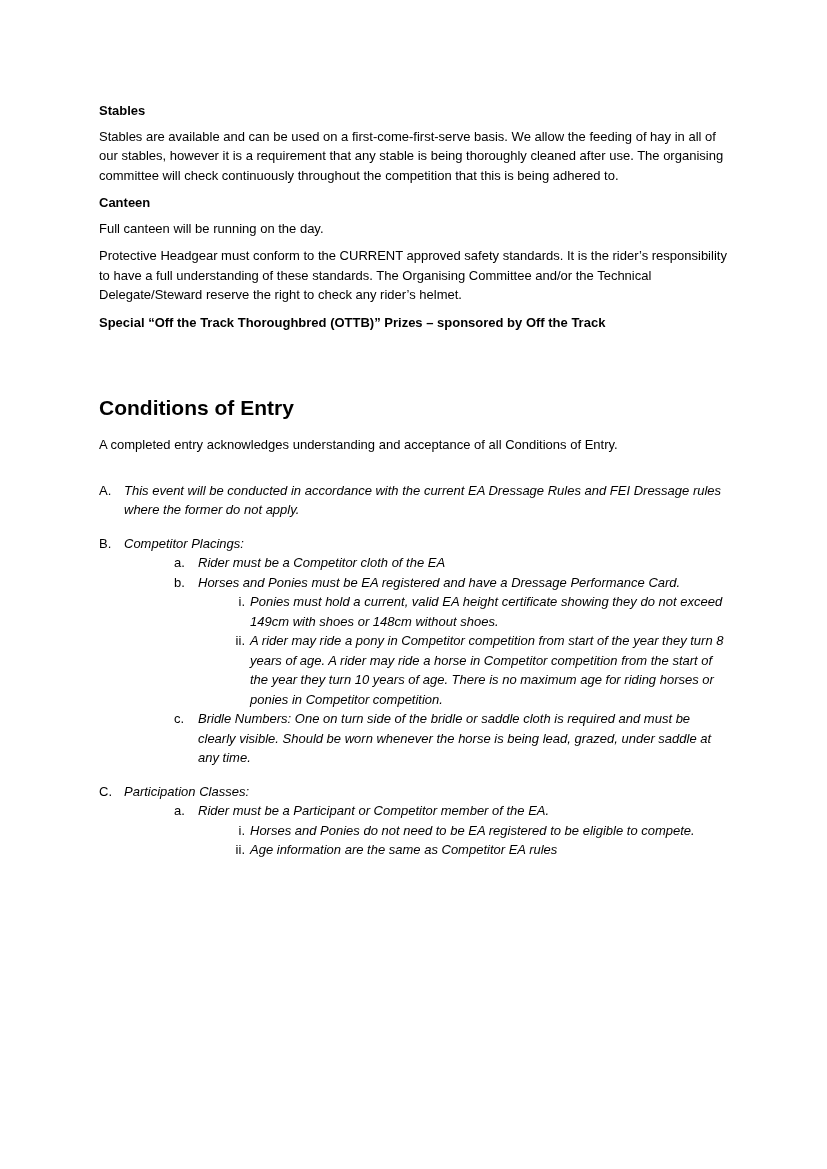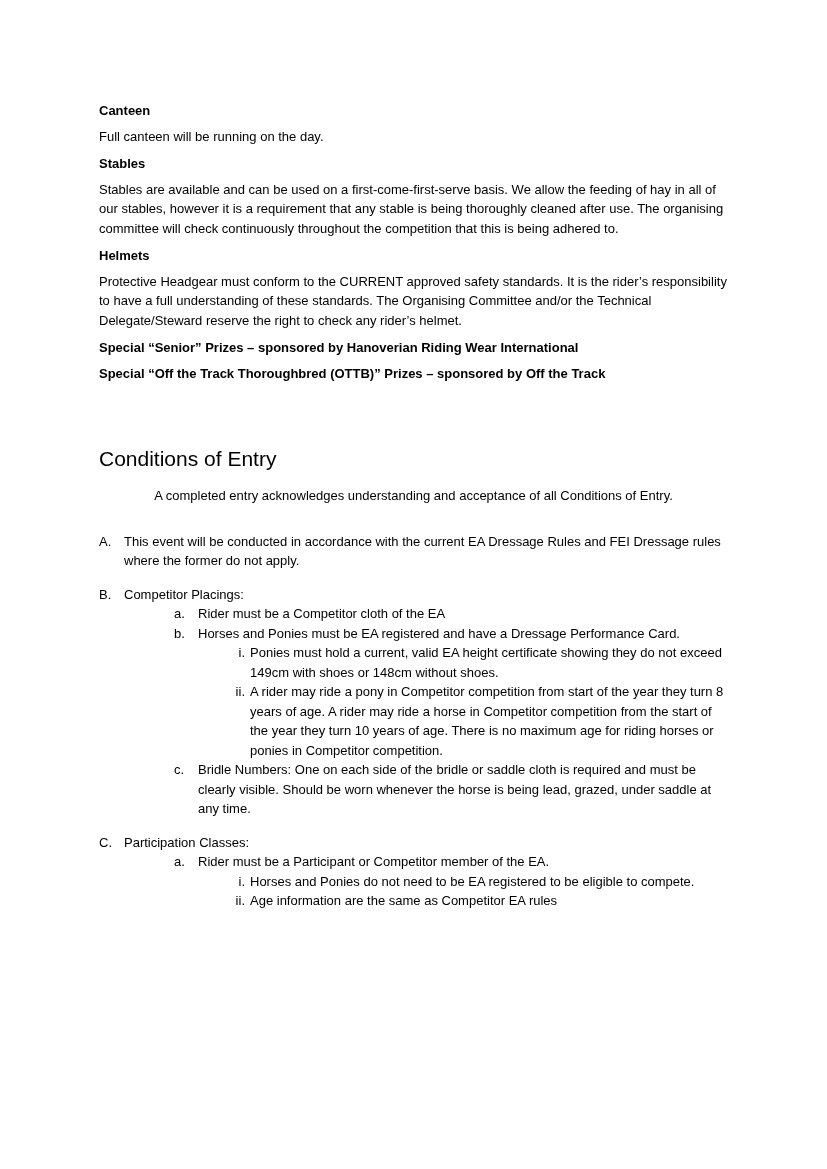--- a/index.html
+++ b/index.html
@@ -25,71 +25,69 @@
     line-height: 19.5px;
     font-weight: bold;
     margin: 0 0 6px 0;
   }
   .section-body {
     margin: 0 0 8px 0;
   }
   .doc-title {
     font-size: 21px;
     line-height: 26px;
-    font-weight: normal;
+    font-weight: bold;
     margin: 63px 0 14px 0;
   }
   .intro {
     margin: 0 0 26px 0;
-    text-align: center;
   }
   .cond-list {
     margin: 0;
     padding: 0;
   }
   .li {
     display: flex;
     align-items: flex-start;
   }
   .li .marker {
     flex: none;
   }
   .li .txt {
     flex: 1 1 auto;
+    font-style: italic;
   }
   .l1 { margin: 0 0 14px 0; }
   .l1 .marker { width: 25px; }
   .l2 { margin-left: 75px; }
   .l2 .marker { width: 24px; }
   .l3 { margin-left: 126px; }
   .l3 .marker { width: 20px; text-align: right; padding-right: 5px; }
 </style>
 </head>
 <body>
 
 <div class="page">
 
   <section>
+    <h3 class="section-heading">Stables</h3>
+    <p class="section-body">Stables are available and can be used on a first-come-first-serve basis. We allow the feeding of hay in all of our stables, however it is a requirement that any stable is being thoroughly cleaned after use. The organising committee will check continuously throughout the competition that this is being adhered to.</p>
+  </section>
+
+  <section>
     <h3 class="section-heading">Canteen</h3>
     <p class="section-body">Full canteen will be running on the day.</p>
   </section>
 
   <section>
-    <h3 class="section-heading">Stables</h3>
-    <p class="section-body">Stables are available and can be used on a first-come-first-serve basis. We allow the feeding of hay in all of our stables, however it is a requirement that any stable is being thoroughly cleaned after use. The organising committee will check continuously throughout the competition that this is being adhered to.</p>
-  </section>
-
-  <section>
-    <h3 class="section-heading">Helmets</h3>
     <p class="section-body">Protective Headgear must conform to the CURRENT approved safety standards. It is the rider’s responsibility to have a full understanding of these standards. The Organising Committee and/or the Technical Delegate/Steward reserve the right to check any rider’s helmet.</p>
   </section>
 
 
   <section>
-    <h3 class="section-heading">Special “Senior” Prizes – sponsored by Hanoverian Riding Wear International</h3>
   </section>
 
   <section>
     <h3 class="section-heading">Special “Off the Track Thoroughbred (OTTB)” Prizes – sponsored by Off the Track</h3>
   </section>
 
   <h1 class="doc-title">Conditions of Entry</h1>
 
   <p class="intro">A completed entry acknowledges understanding and acceptance of all Conditions of Entry.</p>
 
@@ -116,21 +114,21 @@
       <div class="li l3">
         <span class="marker">i.</span>
         <span class="txt">Ponies must hold a current, valid EA height certificate showing they do not exceed 149cm with shoes or 148cm without shoes.</span>
       </div>
       <div class="li l3">
         <span class="marker">ii.</span>
         <span class="txt">A rider may ride a pony in Competitor competition from start of the year they turn 8 years of age. A rider may ride a horse in Competitor competition from the start of the year they turn 10 years of age. There is no maximum age for riding horses or ponies in Competitor competition.</span>
       </div>
       <div class="li l2">
         <span class="marker">c.</span>
-        <span class="txt">Bridle Numbers: One on each side of the bridle or saddle cloth is required and must be clearly visible. Should be worn whenever the horse is being lead, grazed, under saddle at any time.</span>
+        <span class="txt">Bridle Numbers: One on turn side of the bridle or saddle cloth is required and must be clearly visible. Should be worn whenever the horse is being lead, grazed, under saddle at any time.</span>
       </div>
     </div>
 
     <div class="l1">
       <div class="li">
         <span class="marker">C.</span>
         <span class="txt">Participation Classes:</span>
       </div>
       <div class="li l2">
         <span class="marker">a.</span>

